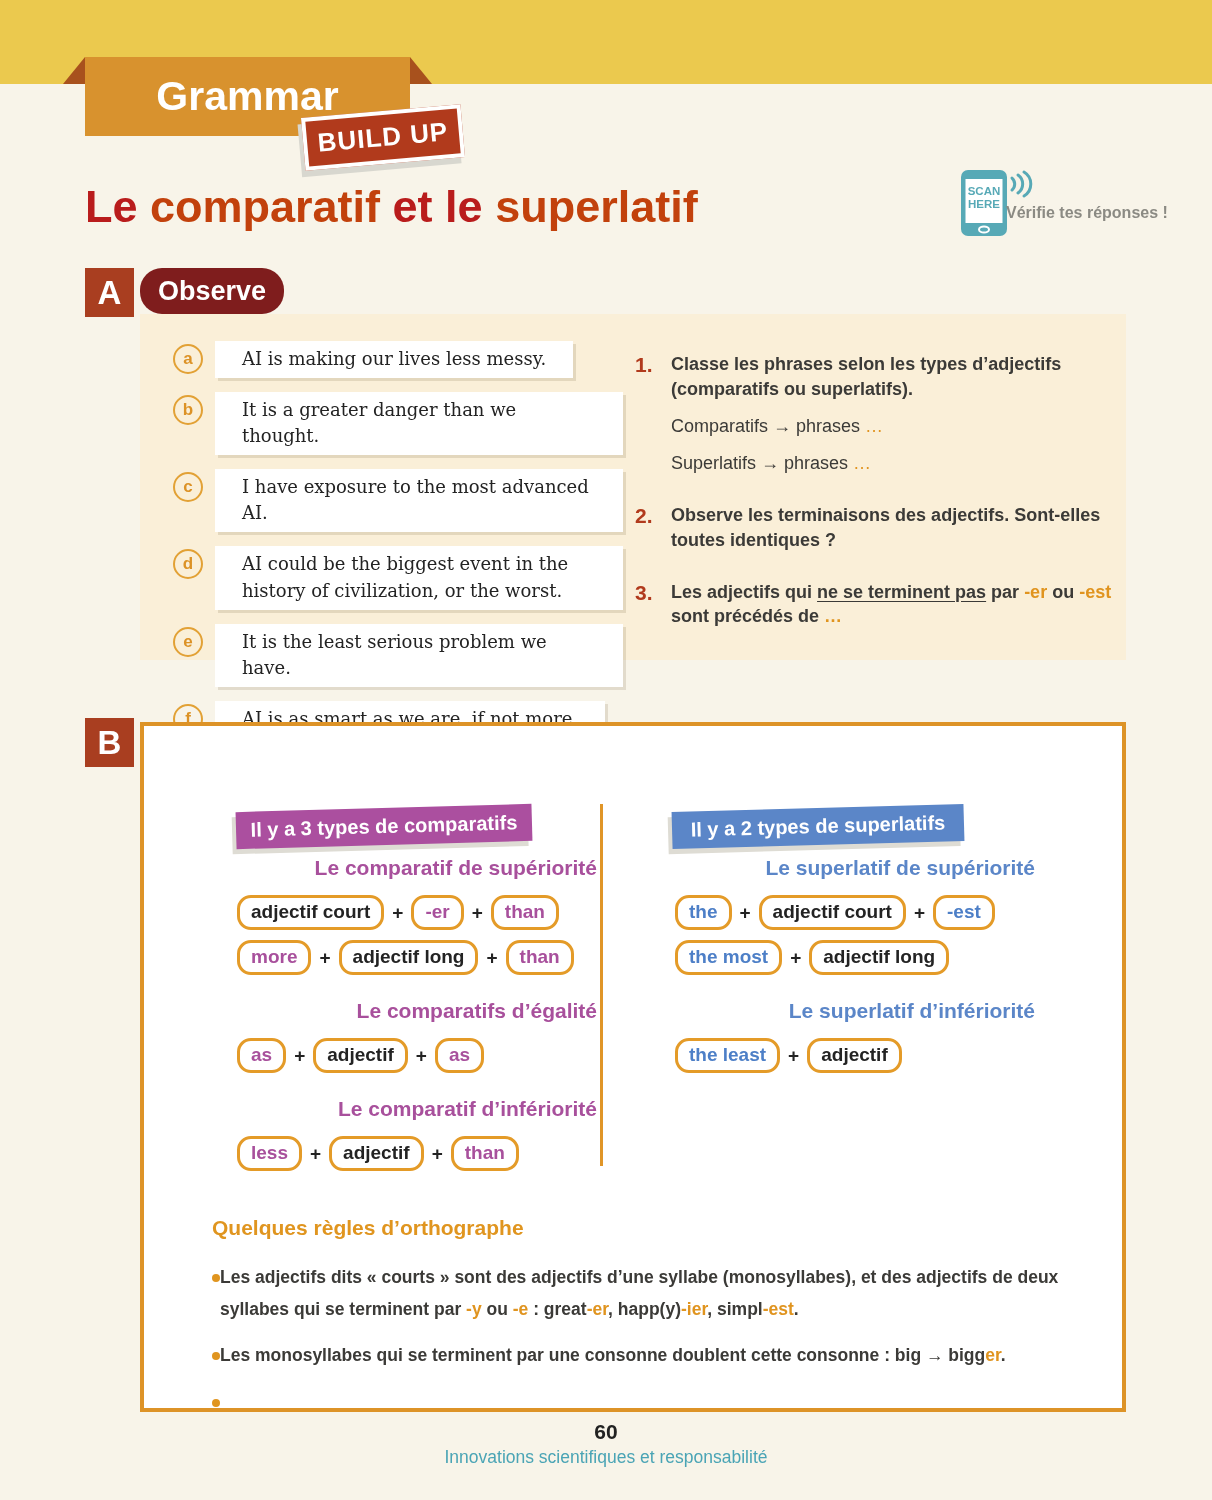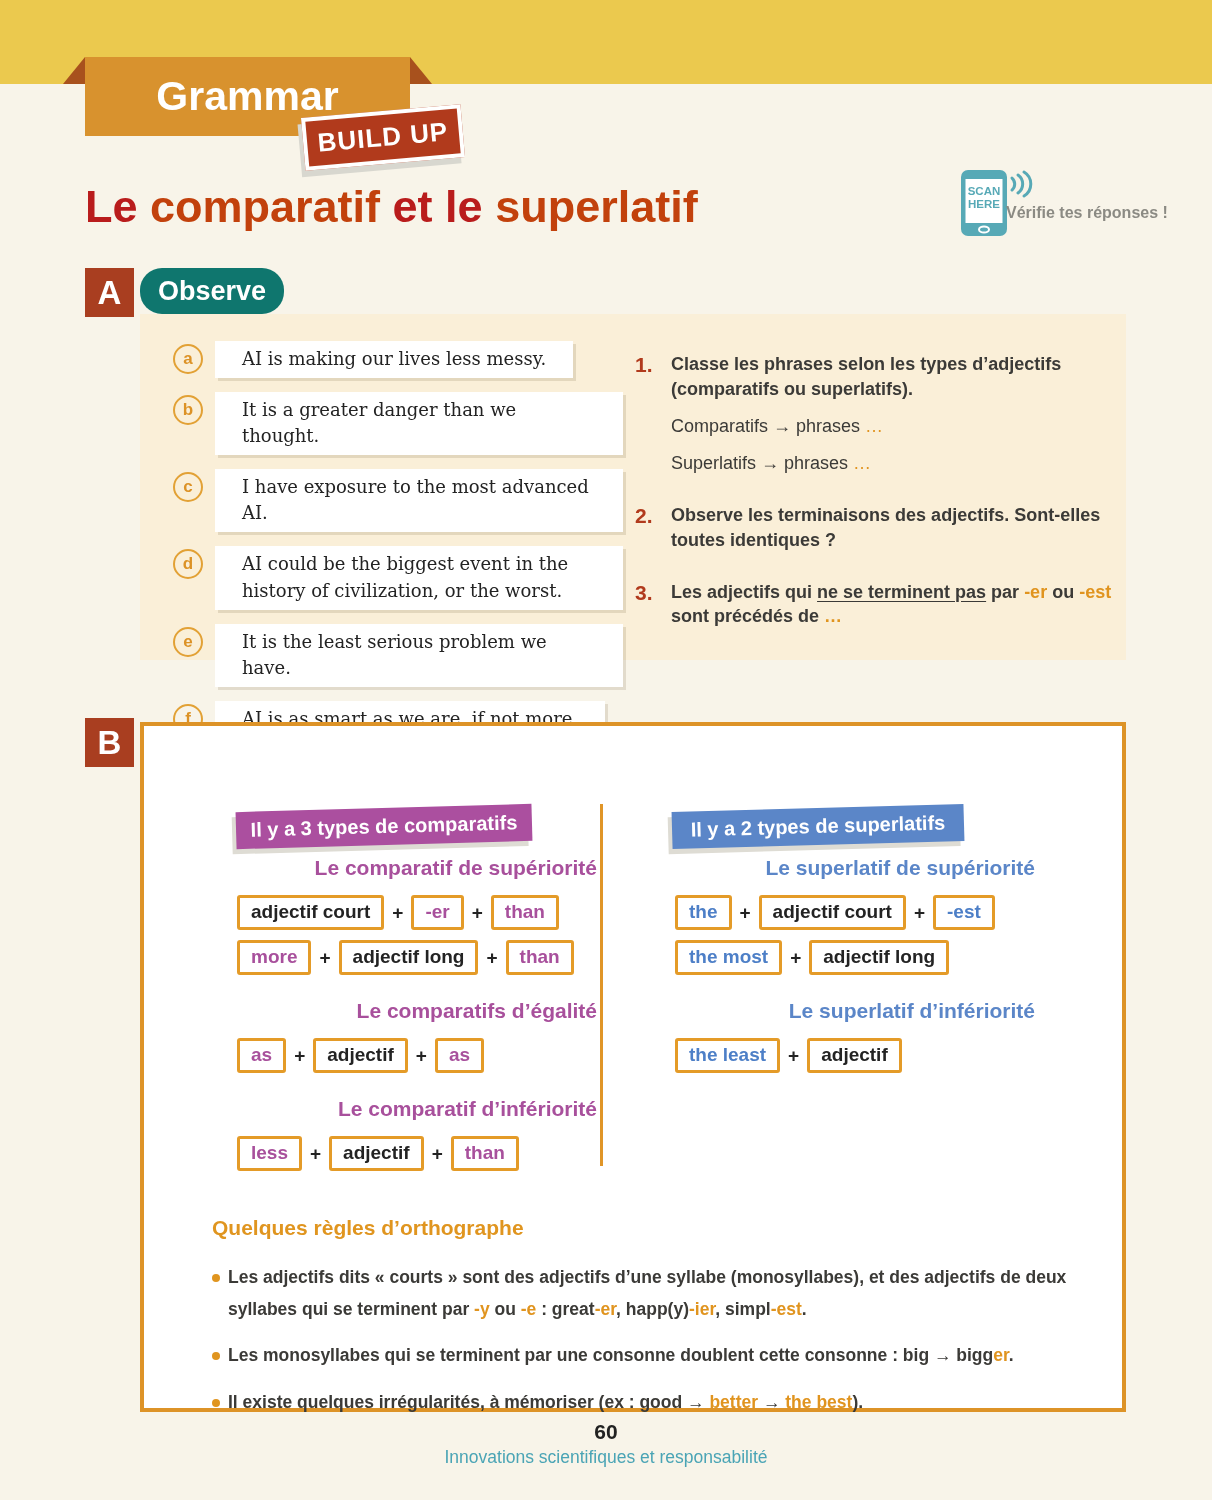--- a/index.html
+++ b/index.html
@@ -20,21 +20,21 @@
   .title{position:absolute;left:85px;top:182px;margin:0;font-size:45px;font-weight:bold;line-height:1.1;}
   .seg-gold{color:#b91c1c;}
   .seg-tor{color:#c2410c;}
   .scan-svg{position:absolute;left:960px;top:166px;}
   .scan-caption{position:absolute;left:1006px;top:204px;color:#8b8a83;font-weight:bold;font-size:16px;}
   
   .sq{position:absolute;width:49px;height:49px;background:#a93e20;color:#fff;display:flex;
       align-items:center;justify-content:center;font-size:33px;font-weight:bold;}
   .sq-a{left:85px;top:268px;}
   .sq-b{left:85px;top:718px;}
-  .sec-banner{position:absolute;height:46px;background:#0f766e;color:#fff;font-weight:bold;
+  .sec-banner{position:absolute;height:46px;background:#7f1d1d;color:#fff;font-weight:bold;
               font-size:27px;display:flex;align-items:center;padding:0 18px;z-index:3;border-radius:22px;}
   .banner-a{left:140px;top:268px;}
   .banner-b{left:140px;top:719px;}
   
   .panel-a{position:absolute;left:140px;top:314px;width:986px;height:346px;background:#faefd8;}
   .sentences{position:absolute;left:173px;top:341px;width:450px;}
   .sentence{display:flex;align-items:flex-start;gap:12px;margin-bottom:14px;}
   .circle{flex:0 0 auto;width:26px;height:26px;margin-top:3px;border:2px solid #e2a135;border-radius:50%;
           color:#dc9226;font-weight:bold;font-size:17px;display:flex;align-items:center;justify-content:center;}
   .sbox{background:#fff;box-shadow:3px 3px 0 rgba(90,70,30,.14);padding:5px 27px 6px;
@@ -56,29 +56,29 @@
   .badge-sup{left:528px;width:292px;background:#5b86c8;box-shadow:-4px 5px 0 #dedcd4;}
   .divider{position:absolute;left:456px;top:78px;width:3px;height:362px;background:#e09527;}
   .col{position:absolute;top:130px;width:360px;}
   .col-comp{left:93px;}
   .col-sup{left:531px;}
   .group{margin-bottom:24px;text-align:right;}
   .ghead{font-size:21px;font-weight:bold;margin:0 0 15px;}
   .col-comp .ghead{color:#a8509c;}
   .col-sup .ghead{color:#5b86c8;}
   .frow{display:flex;align-items:center;margin-bottom:10px;}
-  .fbox{border:3px solid #e49b28;border-radius:3px;background:#fff;padding:3px 11px 4px;
+  .fbox{border:3px solid #e49b28;border-radius:14px;background:#fff;padding:3px 11px 4px;
         font-size:19px;font-weight:bold;color:#232323;white-space:nowrap;}
   .col-comp .fbox.key{color:#a8509c;}
   .col-sup .fbox.key{color:#4d7fc7;}
   .plus{font-weight:bold;font-size:19px;color:#232323;margin:0 8px;}
   .ortho{position:absolute;left:68px;top:490px;width:892px;}
   .ortho-h{color:#e0951f;font-weight:bold;font-size:21px;margin:0 0 22px;}
   .bullets{list-style:none;margin:0;padding:0;}
-  .bullet{display:flex;gap:8px;margin-bottom:15px;font-size:17.5px;color:#3b3a37;
+  .bullet{display:flex;gap:0;margin-bottom:15px;font-size:17.5px;color:#3b3a37;
           font-weight:bold;line-height:1.8;}
   .bdot{flex:0 0 auto;width:8px;height:8px;border-radius:50%;background:#e0951f;margin-top:12px;}
   
   .pagenum{position:absolute;left:0;top:1420px;width:100%;text-align:center;font-size:21px;
            font-weight:bold;color:#222;}
   .chapter{position:absolute;left:0;top:1447px;width:100%;text-align:center;font-size:17.5px;color:#4aa4b5;}
 </style>
 </head>
 <body>
 
@@ -259,21 +259,20 @@
       <li class="bullet">
             <span class="bdot"></span>
             <span><span>Les adjectifs dits « courts » sont des adjectifs d’une syllabe (monosyllabes), et des adjectifs de deux syllabes qui se terminent par </span><span class="seg-or">-y</span><span> ou </span><span class="seg-or">-e</span><span> : great</span><span class="seg-or">-er</span><span>, happ(y)</span><span class="seg-or">-ier</span><span>, simpl</span><span class="seg-or">-est</span><span>.</span></span>
           </li>
           <li class="bullet">
             <span class="bdot"></span>
             <span><span>Les monosyllabes qui se terminent par une consonne doublent cette consonne : big → bigg</span><span class="seg-or">er</span><span>.</span></span>
           </li>
           <li class="bullet">
             <span class="bdot"></span>
-            <span><span>Il existe quelques irrégularités, à mémoriser (ex : good → </span><span class="seg-or">better</span><span> → </span><span class="seg-or">the best</span><span>).</span></span>
           </li>
         </ul>
     </div>
   </div>
 
   <div class="pagenum">60</div>
   <div class="chapter">Innovations scientifiques et responsabilité</div>
 
 </div>
 

